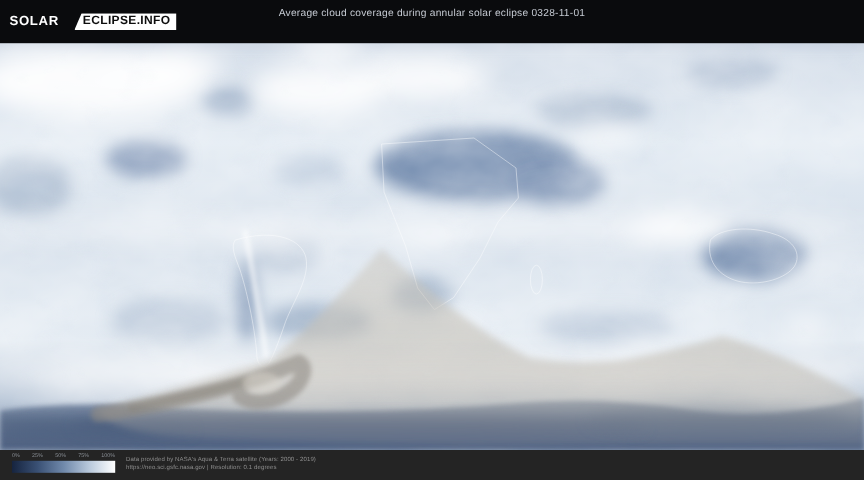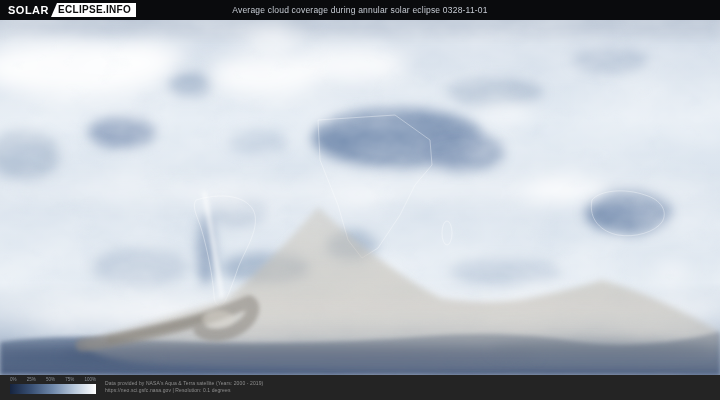--- a/index.html
+++ b/index.html
@@ -3,29 +3,29 @@
 <meta charset="utf-8">
 <style>
   html,body{margin:0;padding:0;}
   body{
     width:720px;height:400px;overflow:hidden;position:relative;
     font-family:"Liberation Sans","DejaVu Sans",sans-serif;
     background:#0a0b0d;
   }
   
   .header{
-    position:absolute;top:0;left:0;width:720px;height:20px;
+    position:absolute;top:0;left:0;width:720px;height:36px;
     background:#0a0b0d;z-index:30;display:flex;align-items:center;
   }
   .logo{display:flex;align-items:center;margin-left:8px;cursor:pointer;}
   .logo-primary{
     color:#ffffff;font-weight:bold;font-size:11px;letter-spacing:.5px;
   }
   .logo-secondary{
-    margin-left:2px;background:#ffffff;color:#0d0d0d;font-weight:bold;
+    margin-left:13px;background:#ffffff;color:#0d0d0d;font-weight:bold;
     font-size:10px;letter-spacing:.3px;padding:1px 5px 2px 7px;
     clip-path:polygon(6px 0,100% 0,100% 100%,0 100%);
   }
   .header-title{
     position:absolute;left:0;right:0;top:0;height:20px;
     display:flex;align-items:center;justify-content:center;
     color:#c6cbd3;font-size:8.5px;letter-spacing:.2px;pointer-events:none;
   }
   
   .map-wrap{

